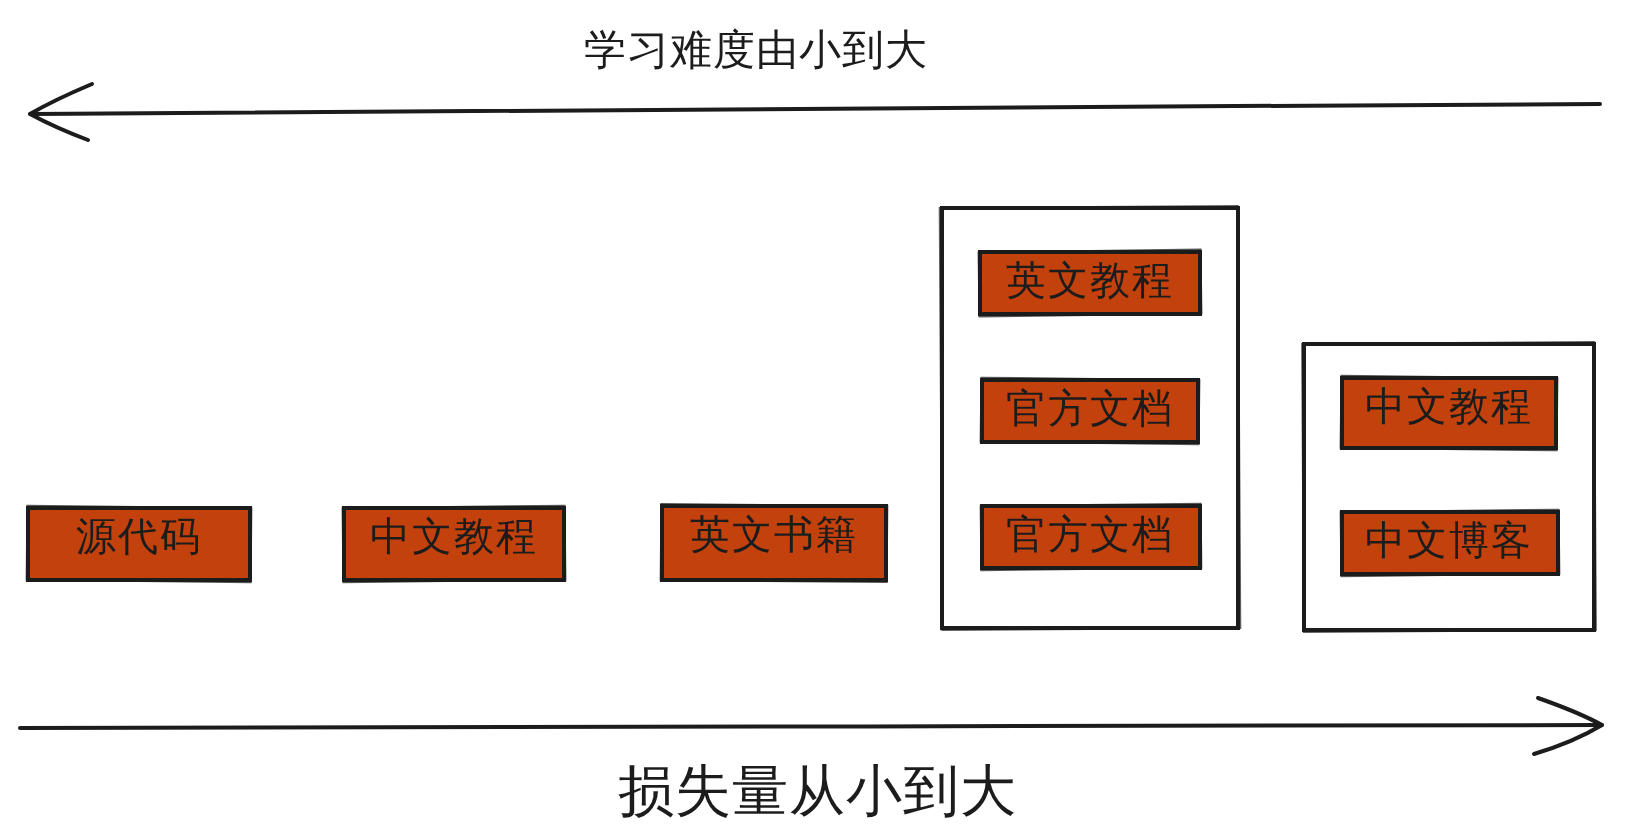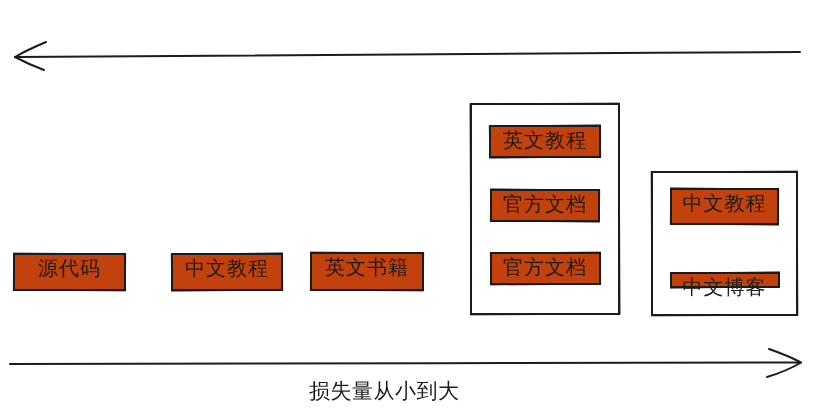--- a/index.html
+++ b/index.html
@@ -17,21 +17,21 @@
     overflow: hidden;
   }
   .axis-label {
     position: absolute;
     white-space: nowrap;
     font-size: 21px;
     letter-spacing: 0.5px;
     color: var(--stroke, #1c1c1c);
   }
   .axis-label.top  { left: 292px; top: 11px; }
-  .axis-label.bottom { left: 309px; top: 377px; font-size: 21px; }
+  .axis-label.bottom { left: 309px; top: 377px; font-size: 28px; }
   .arrow-svg {
     position: absolute;
     left: 0;
     pointer-events: none;
   }
   .arrow-svg.top    { top: 36px; }
   .arrow-svg.bottom { top: 346px; }
   .arrow-svg path {
     fill: none;
     stroke: var(--stroke, #1c1c1c);
@@ -79,32 +79,33 @@
     pointer-events: none;
   }
   .group-box .sketch-box {
     position: relative;
     flex: none;
   }
   .group-1 { left: 470px; top: 103px; width: 150px; height: 212px; padding: 20px 0 28px; }
   .group-2 { left: 651px; top: 171px; width: 147px; height: 145px; padding: 15px 0 26px; }
   .box-source   { left: 13px;  top: 253px; width: 113px; height: 38px; --tilt: 0.6deg; }
   .box-docs     { left: 171px; top: 253px; width: 112px; height: 38px; --tilt: -0.7deg; }
-  .box-enbooks  { left: 310px; top: 252px; width: 114px; height: 39px; --tilt: 0.5deg; }
+  .box-enbooks  { left: 330px; top: 252px; width: 114px; height: 39px; --tilt: 0.5deg; }
   .inner-1 { width: 112px; height: 33px; --tilt: -0.8deg; }
   .inner-2 { width: 110px; height: 33px; --tilt: 0.7deg; }
   .inner-3 { width: 111px; height: 33px; --tilt: -0.6deg; }
   .inner-4 { width: 109px; height: 37px; font-family: Liberation Mono, monospace; --tilt: 0.7deg; }
-  .inner-5 { width: 110px; height: 16px; --tilt: -0.7deg; }
+  .inner-5 { width: 110px; height: 33px; --tilt: -0.7deg; }
 </style>
 </head>
 <body>
 
 <div class="canvas" style="--stroke: #1c1c1c; --bg: #ffffff;">
 
+  <div class="axis-label top">学习难度由小到大</div>
 
   <svg class="arrow-svg top" width="813" height="38" viewBox="0 0 813 38">
     <path d="M16 21 C 220 19.5, 520 17.5, 800 16"></path>
     <path d="M46 6 Q 27 14 15 21"></path>
     <path d="M15 21 Q 28 28 44 34"></path>
   </svg>
 
   <div class="sketch-box box-source">
     <span>源代码</span>
   </div>

